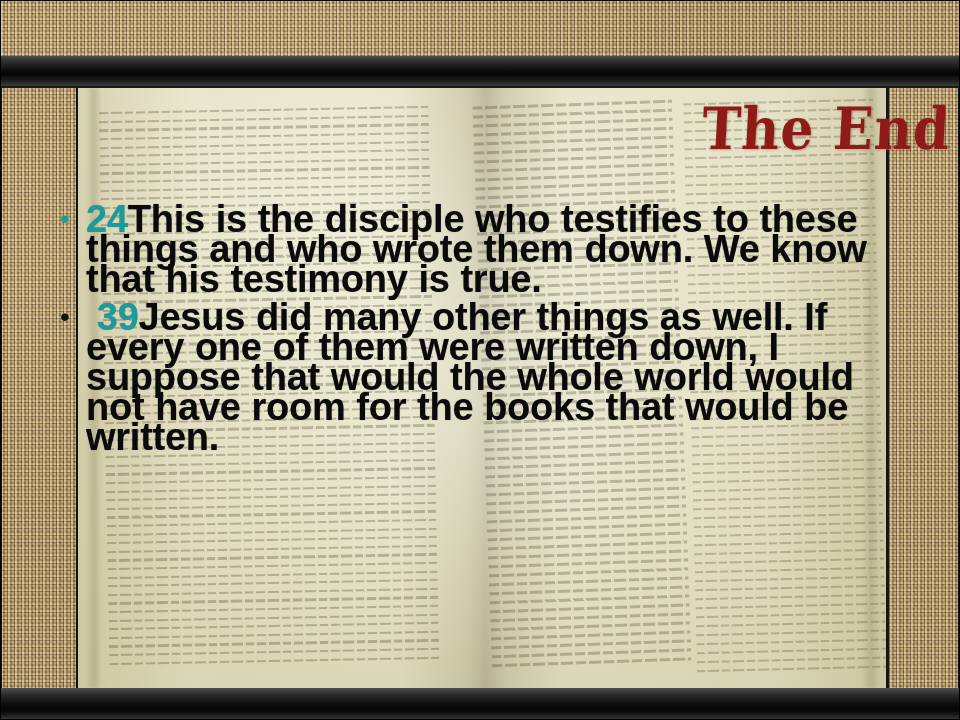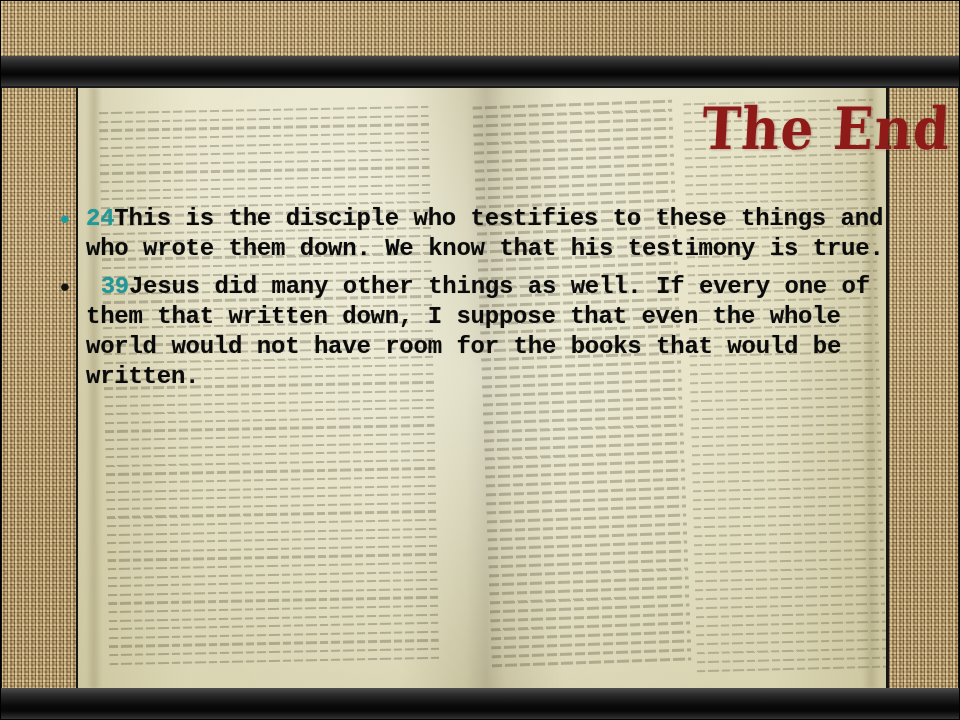--- a/index.html
+++ b/index.html
@@ -267,22 +267,22 @@
     line-height: 29px;
     text-align: left;
     padding-left: 8px;
     box-sizing: border-box;
   }
   .bullet-dot.teal  { color: #1b9b9b; }
   .bullet-dot.black { color: #111111; }
 
   .bullet-text {
     flex: 1 1 auto;
-    font-family: Liberation Mono, monospace;
-    font-size: 24px;
+    font-family: Liberation Sans, sans-serif;
+    font-size: 38px;
     line-height: 30px;
     font-weight: 700;
     color: #0a0a0a;
     letter-spacing: -0.25px;
     word-spacing: 0.5px;
     text-shadow: 0 0 1px rgba(0,0,0,0.35);
   }
 
   .verse-num {
     color: #1b9b9b;
@@ -328,21 +328,21 @@
 
   <div id="body-block">
 
     <div class="bullet-row">
       <span class="bullet-dot teal">•</span>
       <span class="bullet-text"><span class="verse-num">24</span><span>This is the disciple who testifies to these things and who wrote them down. We know that his testimony is true.</span></span>
     </div>
 
     <div class="bullet-row">
       <span class="bullet-dot black">•</span>
-      <span class="bullet-text">&nbsp;<span class="verse-num">39</span><span>Jesus did many other things as well. If every one of them that written down, I suppose that even the whole world would not have room for the books that would be written.</span></span>
+      <span class="bullet-text">&nbsp;<span class="verse-num">39</span><span>Jesus did many other things as well. If every one of them were written down, I suppose that would the whole world would not have room for the books that would be written.</span></span>
     </div>
 
   </div>
 
   <div id="bottom-dark-bar"></div>
 
   <div id="slide-outline"></div>
 
 </div>
 

